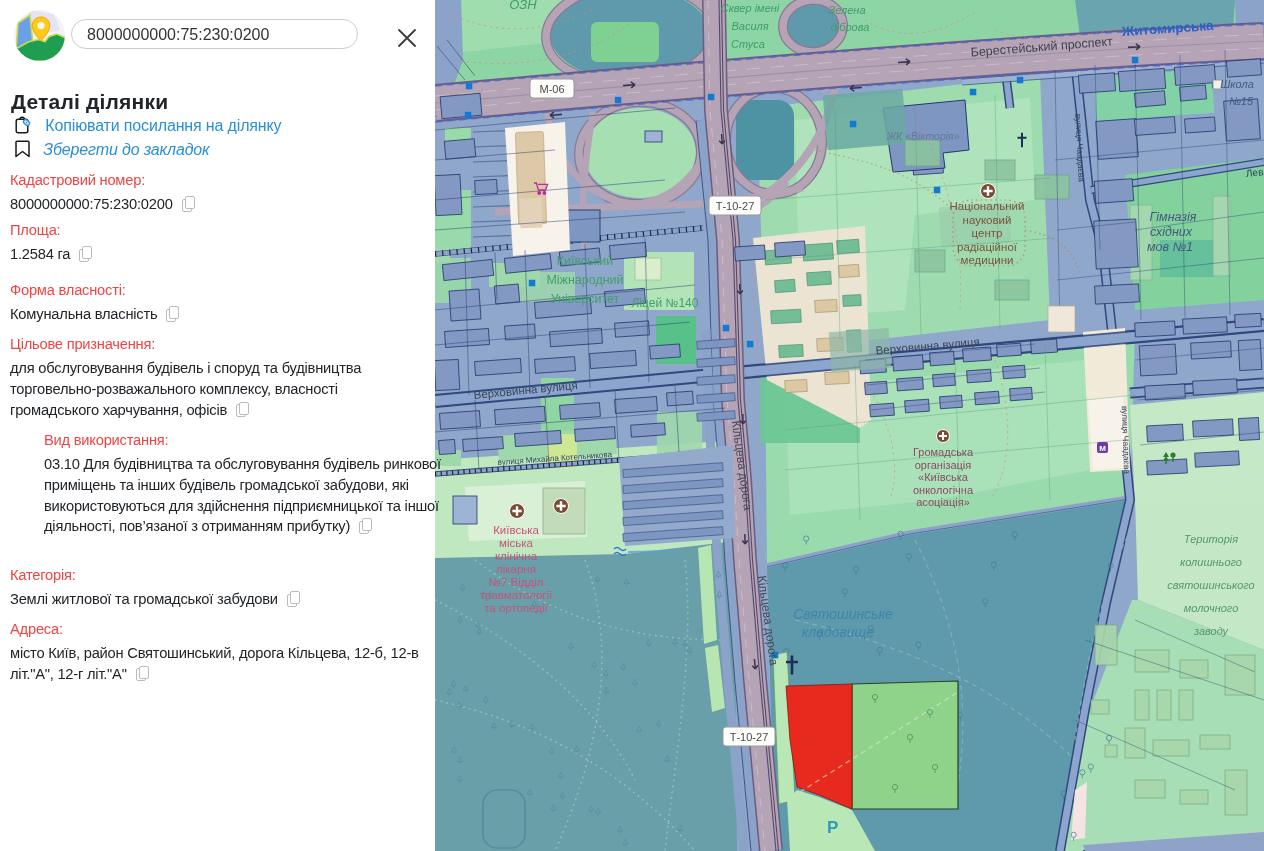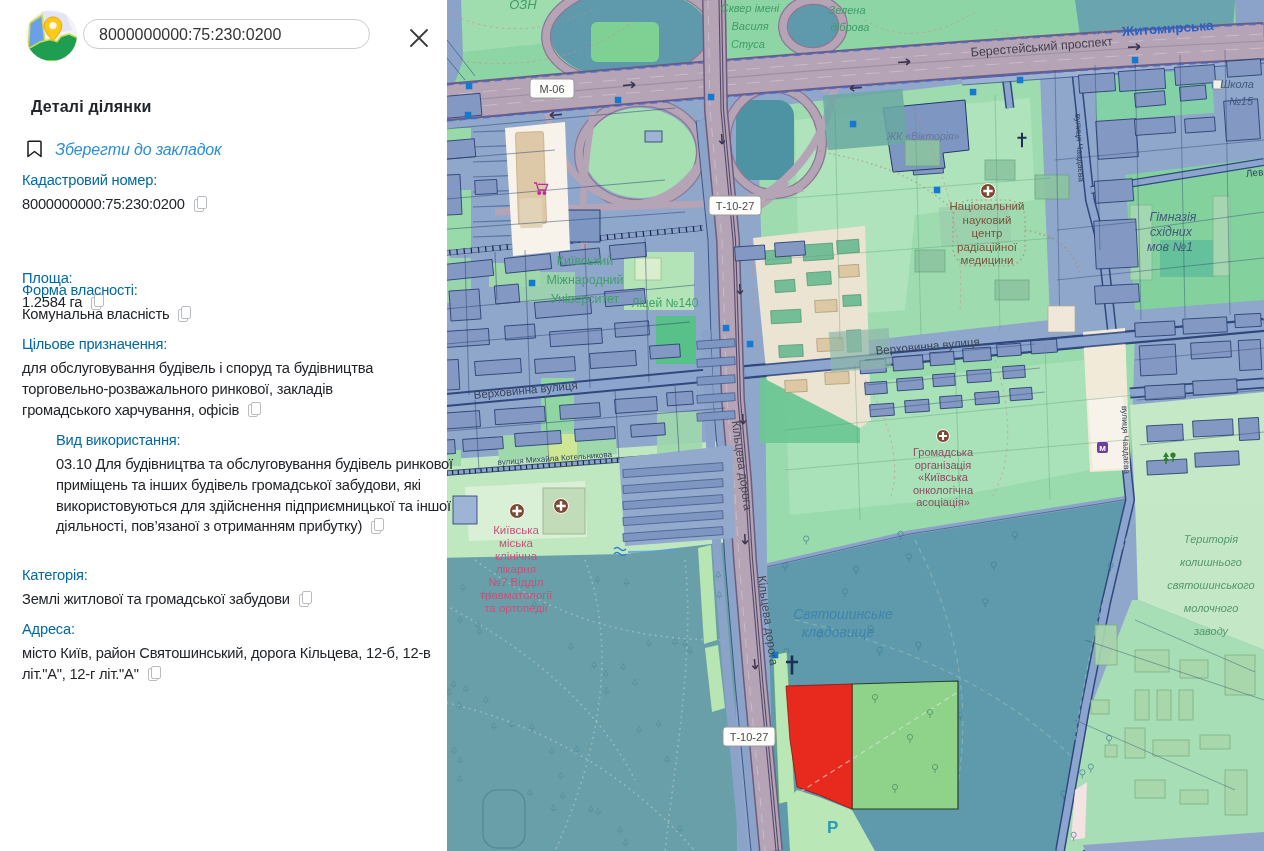--- a/index.html
+++ b/index.html
@@ -1,26 +1,26 @@
 <!DOCTYPE html>
 <html><head><meta charset="utf-8">
 <style>
 html,body{margin:0;padding:0;}
 body{width:1264px;height:851px;overflow:hidden;font-family:"Liberation Sans",sans-serif;position:relative;background:#fff;}
-#panel{position:absolute;left:12px;top:0;width:435px;height:851px;background:#fff;z-index:5;}
+#panel{position:absolute;left:0;top:0;width:435px;height:851px;background:#fff;z-index:5;}
 #map{position:absolute;left:435px;top:0;width:829px;height:851px;}
 
 #logo{position:absolute;left:14px;top:10px;width:51px;height:51px;}
 #search{position:absolute;left:71px;top:19px;width:287px;height:30px;border:1px solid #ccc;border-radius:16px;font-size:16px;color:#333;line-height:30px;padding-left:15px;box-sizing:border-box;}
 #closex{position:absolute;left:396px;top:27px;width:22px;height:22px;}
-h1{position:absolute;left:11px;top:90px;margin:8px;font-size:16px;font-weight:700;color:#212529;letter-spacing:0.2px;}
+h1{position:absolute;left:11px;top:90px;margin:0;font-size:21px;font-weight:700;color:#212529;letter-spacing:0.2px;}
 .link{position:absolute;left:15px;font-size:16px;color:#2b8fd8;letter-spacing:-0.15px;}
 .link svg{vertical-align:-3px;margin-right:9px;}
 .grp{position:absolute;left:10px;font-size:14.7px;color:#212529;letter-spacing:-0.22px;}
-.lab{color:#0369a1;margin-bottom:5px;line-height:17px;}
+.lab{color:#ef4444;margin-bottom:5px;line-height:17px;}
 .vline{white-space:nowrap;color:#212529;line-height:20.8px;}
 .cico{display:inline-block;width:12px;height:15px;position:relative;margin-left:9px;vertical-align:-2px;}
 .cico i{position:absolute;display:block;border:1px solid #b9bdc1;background:#fff;border-radius:2px;}
 .cico i.b{left:0;top:2.5px;width:8px;height:11px;}
 .cico i.f{left:3px;top:0;width:8px;height:11px;}
 </style></head>
 <body>
 <div id="panel">
   <svg id="logo" viewBox="0 0 51 51">
     <defs>
@@ -37,43 +37,54 @@
     <g>
       <path d="M27,7 c-5,0 -8.8,3.9 -8.8,8.8 c0,6.3 8.8,15.2 8.8,15.2 s8.8,-8.9 8.8,-15.2 c0,-4.9 -3.8,-8.8 -8.8,-8.8 Z" fill="#ffc915" stroke="#eda70a" stroke-width="1"></path>
       <circle cx="27" cy="15.6" r="3.6" fill="#fff8ec"></circle>
     </g>
   </svg>
   <div id="search">8000000000:75:230:0200</div>
   <svg id="closex" viewBox="0 0 22 22">
       <path d="M3,3 L19,19 M19,3 L3,19" stroke="#3a3a3a" stroke-width="1.8" stroke-linecap="round"></path>
     </svg>
   <h1>Деталі ділянки</h1>
+  <div class="link" style="top:116px;">
+    <svg width="17" height="18" viewBox="0 0 17 18">
+        <rect x="1.2" y="3.2" width="11.6" height="13.6" rx="2" fill="none" stroke="#1a1a1a" stroke-width="1.5"></rect>
+        <path d="M5,3.5 a2.2,2.2 0 0 1 4.4,0" fill="none" stroke="#1a1a1a" stroke-width="1.5"></path>
+        <g transform="rotate(45 11.5 6.5)">
+          <rect x="8.2" y="4.4" width="6.6" height="4.2" rx="2.1" fill="#fff" stroke="#2b8fd8" stroke-width="1.4"></rect>
+          <path d="M10.2,6.5 h2.6" stroke="#2b8fd8" stroke-width="1.2"></path>
+        </g>
+      </svg>
+    <span>Копіювати посилання на ділянку</span>
+  </div>
   <div class="link" style="top:140px;font-style:italic;">
     <svg width="15" height="18" viewBox="0 0 15 18">
         <path d="M2,1.2 L13,1.2 a1,1 0 0 1 1,1 L14,16.5 L7.5,11.5 L1,16.5 L1,2.2 a1,1 0 0 1 1,-1 Z" fill="none" stroke="#1a1a1a" stroke-width="1.5" stroke-linejoin="round"></path>
       </svg>
     <span>Зберегти до закладок</span>
   </div>
 
   <div class="grp" style="top:172px;">
       <div class="lab">Кадастровий номер:</div>
       <div class="vline">8000000000:75:230:0200<span class="cico"><i class="b"></i><i class="f"></i></span></div>
     </div>
-  <div class="grp" style="top:222px;margin-top:48px;">
+  <div class="grp" style="top:222px;">
       <div class="lab">Площа:</div>
       <div class="vline">1.2584 га<span class="cico"><i class="b"></i><i class="f"></i></span></div>
     </div>
   <div class="grp" style="top:282px;">
       <div class="lab">Форма власності:</div>
       <div class="vline">Комунальна власність<span class="cico"><i class="b"></i><i class="f"></i></span></div>
     </div>
   <div class="grp" style="top:336px;">
       <div class="lab">Цільове призначення:</div>
     <div class="vline">для обслуговування будівель і споруд та будівництва</div>
-    <div class="vline">торговельно-розважального ринкової, закладів</div>
+    <div class="vline">торговельно-розважального комплексу, власності</div>
     <div class="vline">громадського харчування, офісів<span class="cico"><i class="b"></i><i class="f"></i></span></div>
   </div>
   <div class="grp" style="top:432px;margin-left:34px;">
       <div class="lab">Вид використання:</div>
     <div class="vline">03.10 Для будівництва та обслуговування будівель ринкової</div>
     <div class="vline">приміщень та інших будівель громадської забудови, які</div>
     <div class="vline">використовуються для здійснення підприємницької та іншої</div>
     <div class="vline">діяльності, пов’язаної з отриманням прибутку)<span class="cico"><i class="b"></i><i class="f"></i></span></div>
   </div>
   <div class="grp" style="top:567px;">

